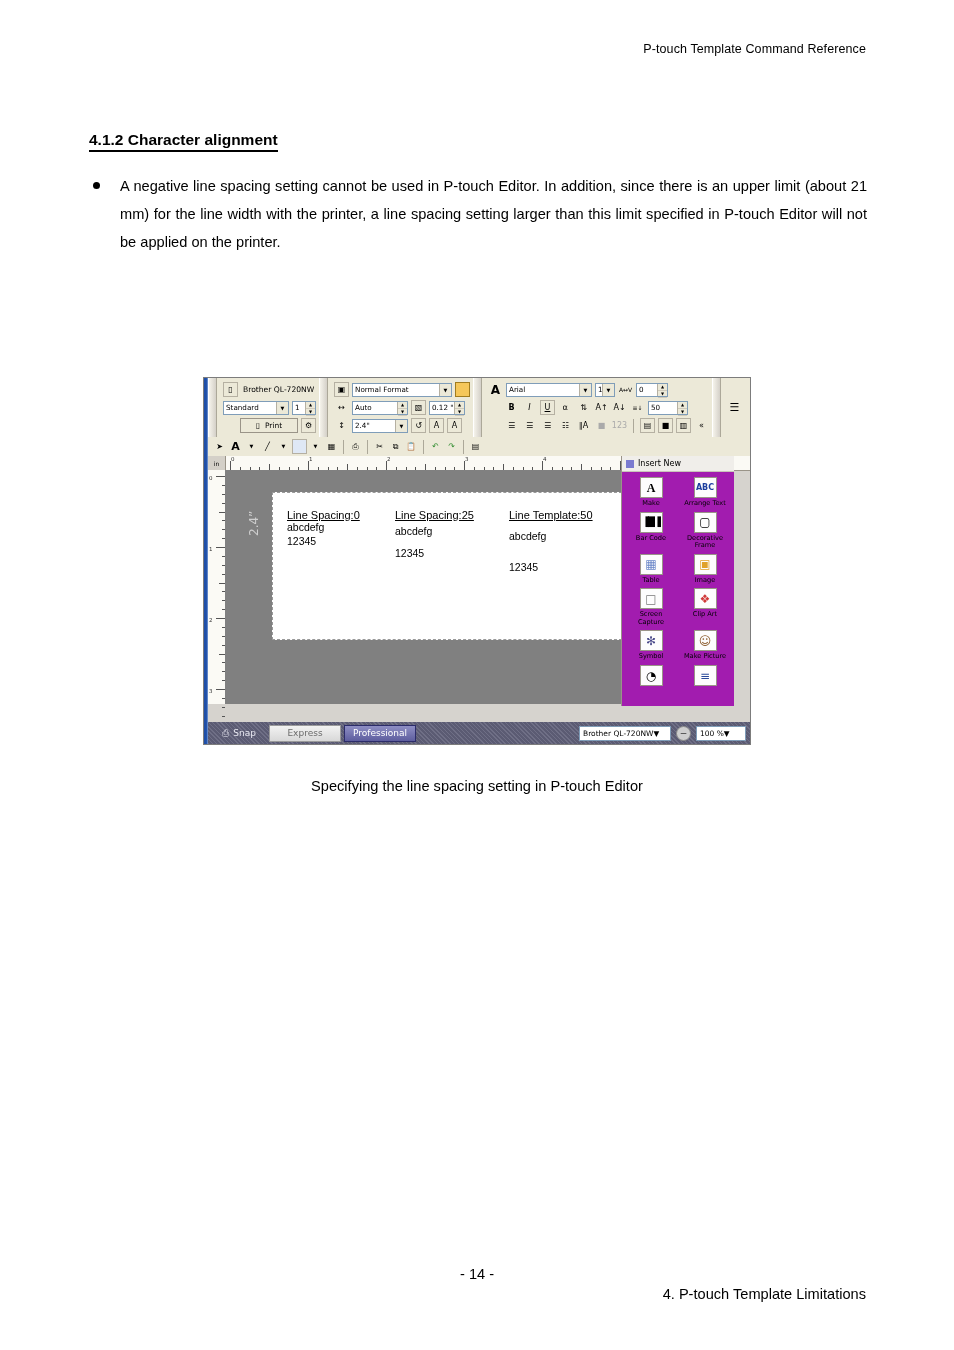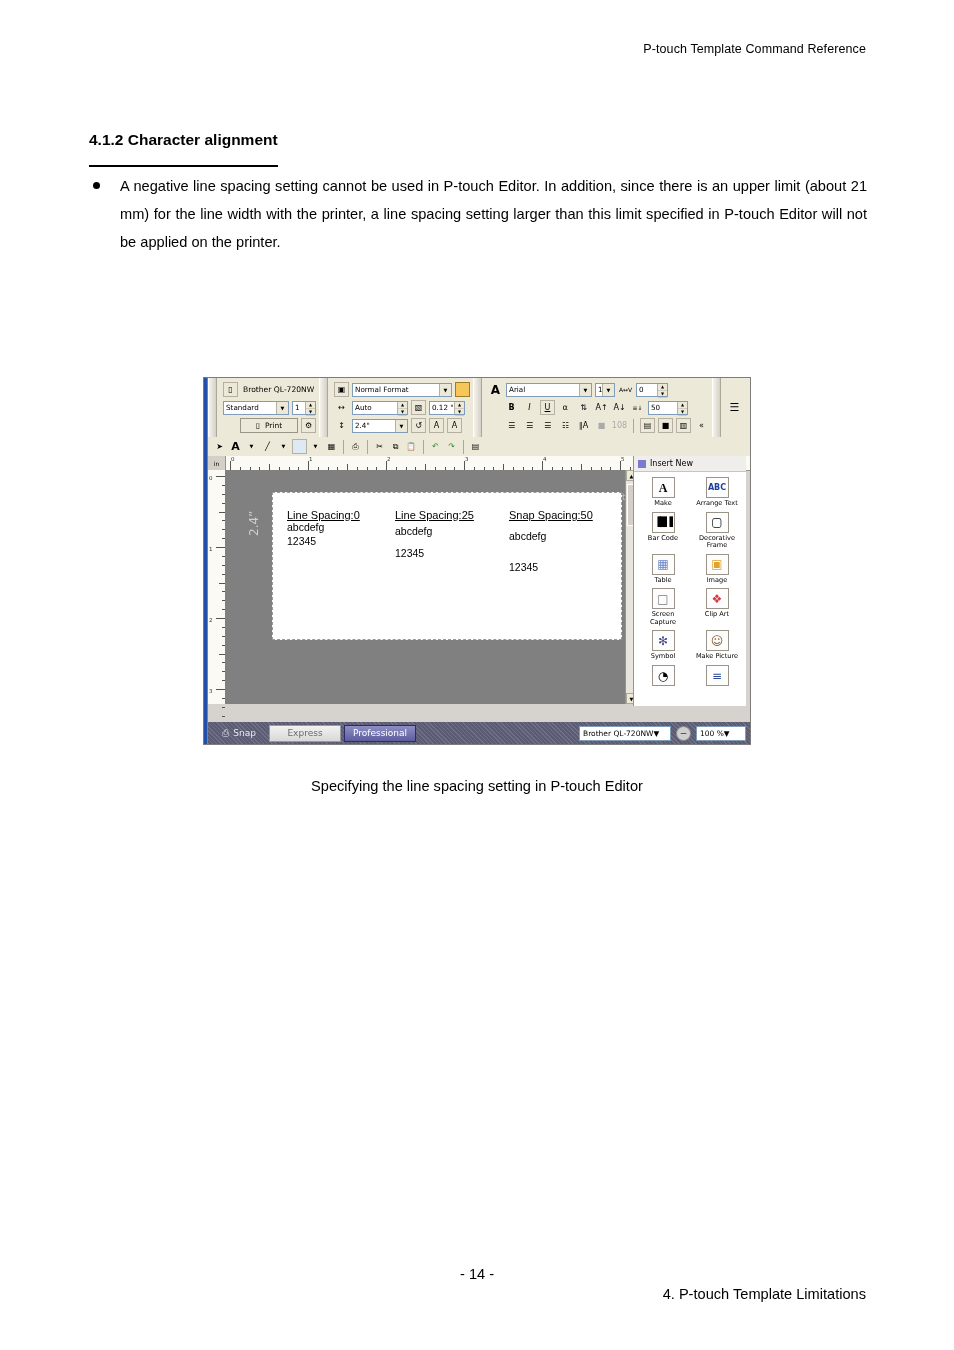--- a/index.html
+++ b/index.html
@@ -27,21 +27,21 @@
   }
 
   
   .section-heading {
     position: absolute;
     top: 131px;
     left: 89px;
     font-size: 15.5px;
     font-weight: bold;
     border-bottom: 2px solid #000;
-    padding-bottom: 16px;
+    padding-bottom: 1px;
     line-height: 1.15;
   }
 
   
   .body-block {
     position: absolute;
     left: 89px;
     top: 172px;
     width: 778px;
     font-size: 14.6px;
@@ -354,24 +354,24 @@
   .zoom-minus {
     width: 13px; height: 13px; border-radius: 50%;
     border: 1px solid #8a8a8a; background: #cfcfcf;
     display: flex; align-items: center; justify-content: center;
     font-size: 9px; line-height: 1; color: #333;
   }
 
   
   .side-panel {
     position: absolute;
-    right: 4px; top: 78px;
+    right: 16px; top: 78px;
     width: 113px;
     bottom: 38px;
-    background: #ffffff;
+    background: #a21caf;
     border-left: 1px solid #9a9488;
     box-sizing: border-box;
     overflow: hidden;
   }
   .panel-title {
     height: 15px;
     background: #f0eeea;
     border-bottom: 1px solid #c9c5ba;
     display: flex; align-items: center;
     gap: 4px; padding-left: 4px;
@@ -559,21 +559,21 @@
               </span>
           </span>
         </div>
         <div class="tb-row" style="padding-left:16px">
           <span class="mini-btn flat">☰</span>
           <span class="mini-btn flat">☰</span>
           <span class="mini-btn flat">☰</span>
           <span class="mini-btn flat">☷</span>
           <span class="mini-btn flat">∥A</span>
           <span class="mini-btn flat" style="color:#aaa">■</span>
-          <span class="mini-btn flat" style="color:#aaa">108</span>
+          <span class="mini-btn flat" style="color:#aaa">123</span>
           <span class="sep"></span>
           <span class="mini-btn">▤</span>
           <span class="mini-btn">■</span>
           <span class="mini-btn">▥</span>
           <span class="mini-btn flat">«</span>
         </div>
       </div>
     </div>
 
     <div class="tb-grip"></div>
@@ -711,21 +711,21 @@
         <div class="spacing-title">Line Spacing:0</div>
         <div class="spacing-line">abcdefg</div>
         <div class="spacing-line" style="margin-top:2px">12345</div>
       </div>
       <div class="spacing-col" style="left:122px">
         <div class="spacing-title">Line Spacing:25</div>
         <div class="spacing-line" style="margin-top:4px">abcdefg</div>
         <div class="spacing-line" style="margin-top:10px">12345</div>
       </div>
       <div class="spacing-col" style="left:236px">
-        <div class="spacing-title">Snap Spacing:50</div>
+        <div class="spacing-title">Line Template:50</div>
         <div class="spacing-line" style="margin-top:9px">abcdefg</div>
         <div class="spacing-line" style="margin-top:19px">12345</div>
       </div>
     </div>
 
     <div class="vscroll">
       <div class="sb-arrow" style="top:0">▲</div>
       <div class="thumb"></div>
       <div class="sb-arrow" style="bottom:0">▼</div>
     </div>

